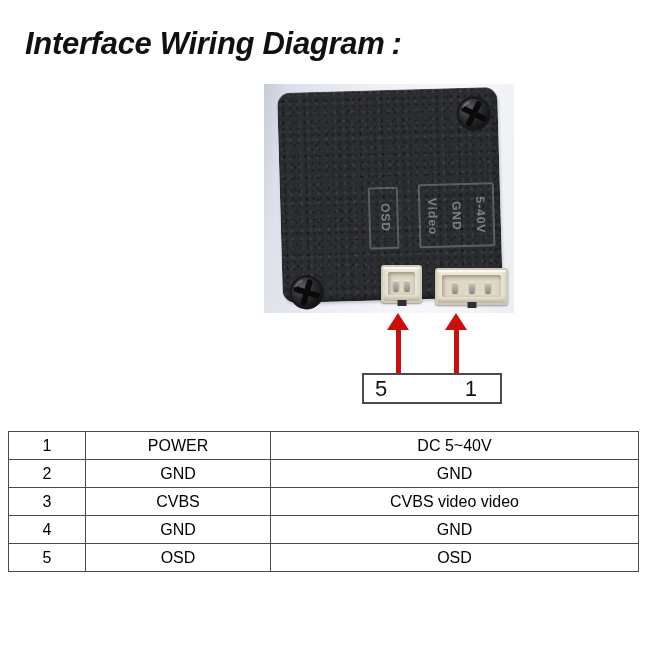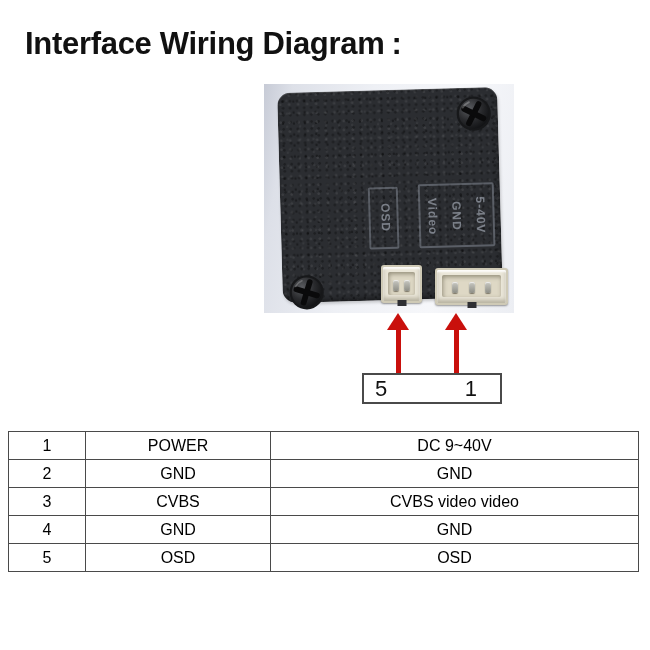--- a/index.html
+++ b/index.html
@@ -1,20 +1,20 @@
 <!DOCTYPE html>
 <html><head>
 <meta charset="utf-8">
 <style>
   * { margin:0; padding:0; box-sizing:border-box; }
   body { width:650px; height:650px; background:#ffffff; font-family:"Liberation Sans", sans-serif; position:relative; overflow:hidden; }
   .page { position:absolute; left:0; top:0; width:650px; height:650px; background:#ffffff; }
 
   
-  .main-title { position:absolute; left:25px; top:26px; font-size:31px; font-weight:700; color:#111; letter-spacing:-0.3px; }
+  .main-title { position:absolute; left:25px; top:26px; font-size:31px; font-weight:700; color:#111; letter-spacing:-0.3px;font-style:italic; }
   .main-title .colon { margin-left:7px; }
   .pin-def-title { position:absolute; left:18px; top:390px; font-size:29px; font-weight:400; color:#000; }
   .pin-def-title .colon { margin-left:5px; }
 
   
   .photo { position:absolute; left:264px; top:84px; width:250px; height:229px;
            background:linear-gradient(100deg,#c7cbd6 0%, #dde0e8 10%, #eef0f5 38%, #f6f7fa 70%, #eceef3 100%); }
   .device { position:absolute; left:16px; top:6px; width:220px; height:210px; border-radius:13px;
             background-color:#2b2d31;
             background-image:
@@ -151,21 +151,21 @@
   <table class="pin-table">
     <colgroup>
         <col class="col-pin">
         <col class="col-name">
         <col class="col-desc">
       </colgroup>
     <tbody>
       <tr>
         <td>1</td>
         <td>POWER</td>
-        <td>DC 9~40V</td>
+        <td>DC 5~40V</td>
       </tr>
       <tr>
         <td>2</td>
         <td>GND</td>
         <td>GND</td>
       </tr>
       <tr>
         <td>3</td>
         <td>CVBS</td>
         <td>CVBS video video</td>

